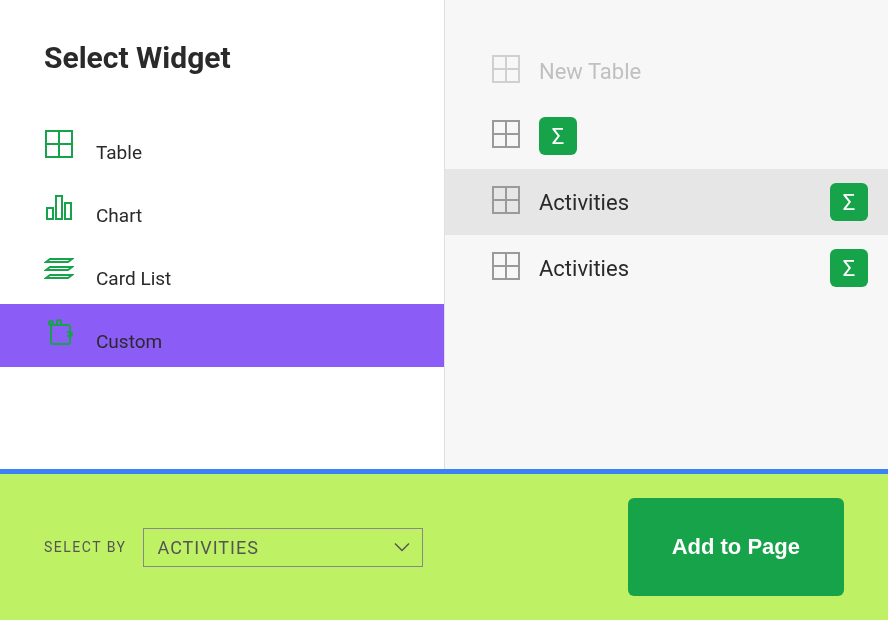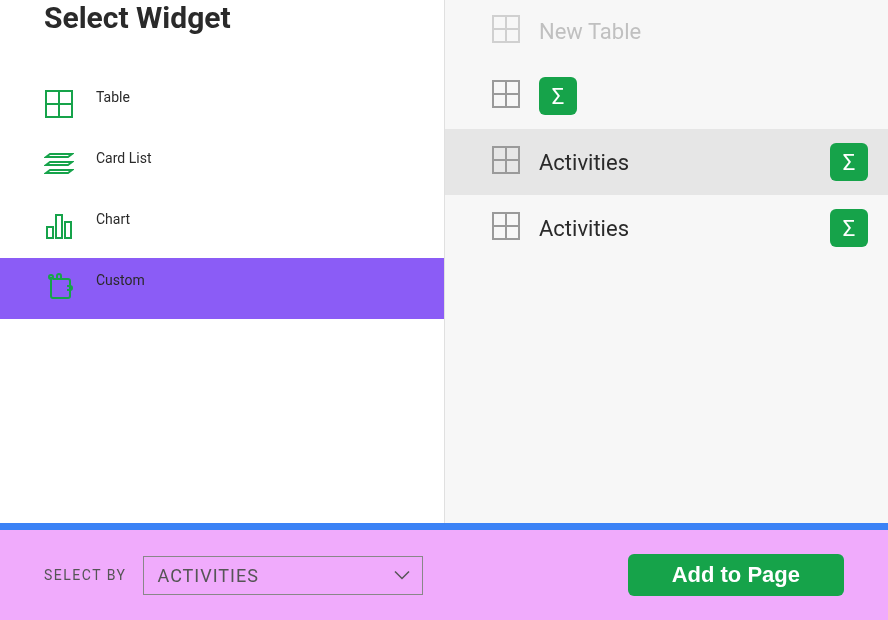--- a/index.html
+++ b/index.html
@@ -11,20 +11,21 @@
       display: flex;
       flex-direction: column;
       overflow: hidden;
     }
     .content {
       display: flex;
       flex: 1;
       min-height: 0;
     }
     .panel {
+      padding-top: 40px;
     }
     .panel-left {
       width: 445px;
       background: #fff;
       border-right: 1px solid #e0e0e0;
     }
     .panel-right {
       flex: 1;
       background: #f7f7f7;
     }
@@ -36,25 +37,25 @@
     }
     .panel-right .panel-title {
       padding-left: 46px;
     }
     .widget-list {
       display: flex;
       flex-direction: column;
     }
     .widget-item {
       display: flex;
-      align-items: flex-start;
+      align-items: flex-end;
       gap: 22px;
       padding: 14px 0 14px 44px;
       cursor: pointer;
-      font-size: 14px;
+      font-size: 19px;
       color: #2a2a2a;
     }
     .widget-item.selected { background: #8b5cf6; }
     .widget-item .icon { flex-shrink: 0; }
 
     .data-list {
       display: flex;
       flex-direction: column;
       padding: 0;
     }
@@ -85,26 +86,26 @@
       border-radius: 6px;
       display: flex;
       align-items: center;
       justify-content: center;
       color: #fff;
       font-size: 22px;
       font-weight: 400;
     }
 
     .footer {
-      border-top: 7px solid #3b82f6;
+      border-top: 5px solid #3b82f6;
       padding: 24px 44px;
       display: flex;
       align-items: center;
       gap: 16px;
-      background: #f0abfc;
+      background: #bef264;
     }
     .select-by-label {
       font-size: 14px;
       letter-spacing: 1.5px;
       color: #555;
       font-weight: 400;
     }
     .select-wrap {
       position: relative;
       border: 1px solid #888;
@@ -124,21 +125,21 @@
       transform: translateY(-50%);
     }
     .spacer { flex: 1; }
     .add-btn {
       background: #16a34a;
       color: #fff;
       border: none;
       border-radius: 6px;
       font-size: 22px;
       font-weight: 600;
-      padding: 8px 44px;
+      padding: 36px 44px;
       cursor: pointer;
     }
   </style>
 </head>
 <body>
 
 <div class="content">
   <div class="panel panel-left">
     <h2 class="panel-title">Select Widget</h2>
     <div class="widget-list">
@@ -151,37 +152,37 @@
             <line x1="2" y1="15" x2="28" y2="15" stroke="#16a34a" stroke-width="2"></line>
           </svg>
         </span>
         <span>Table</span>
       </div>
 
 
       <div class="widget-item">
         <span class="icon">
           <svg width="30" height="30" viewBox="0 0 30 30" fill="none">
+            <rect x="3" y="16" width="6" height="11" stroke="#16a34a" stroke-width="2"></rect>
+            <rect x="12" y="4" width="6" height="23" stroke="#16a34a" stroke-width="2"></rect>
+            <rect x="21" y="11" width="6" height="16" stroke="#16a34a" stroke-width="2"></rect>
+          </svg>
+        </span>
+        <span>Chart</span>
+      </div>
+
+      <div class="widget-item">
+        <span class="icon">
+          <svg width="30" height="30" viewBox="0 0 30 30" fill="none">
             <path d="M2 7 L6 4 L28 4 L24 7 Z" stroke="#16a34a" stroke-width="2" fill="none"></path>
             <path d="M2 15 L6 12 L28 12 L24 15 Z" stroke="#16a34a" stroke-width="2" fill="none"></path>
             <path d="M2 23 L6 20 L28 20 L24 23 Z" stroke="#16a34a" stroke-width="2" fill="none"></path>
           </svg>
         </span>
         <span>Card List</span>
-      </div>
-
-      <div class="widget-item">
-        <span class="icon">
-          <svg width="30" height="30" viewBox="0 0 30 30" fill="none">
-            <rect x="3" y="16" width="6" height="11" stroke="#16a34a" stroke-width="2"></rect>
-            <rect x="12" y="4" width="6" height="23" stroke="#16a34a" stroke-width="2"></rect>
-            <rect x="21" y="11" width="6" height="16" stroke="#16a34a" stroke-width="2"></rect>
-          </svg>
-        </span>
-        <span>Chart</span>
       </div>
 
       <div class="widget-item selected">
         <span class="icon">
           <svg width="30" height="30" viewBox="0 0 30 30" fill="none">
             <path d="M7 5 L7 24 Q7 26 9 26 L24 26 Q26 26 26 24 L26 9 Q26 7 24 7 L9 7" stroke="#16a34a" stroke-width="2" fill="none"></path>
             <path d="M7 7 Q5 7 5 5 Q5 3 7 3 Q9 3 9 5 Q9 7 7 7" stroke="#16a34a" stroke-width="2" fill="none"></path>
             <path d="M13 7 L13 4 Q13 2 15 2 Q17 2 17 4 L17 7" stroke="#16a34a" stroke-width="2" fill="none"></path>
             <path d="M26 14 L29 14 Q31 14 31 16 Q31 18 29 18 L26 18" stroke="#16a34a" stroke-width="2" fill="none" transform="translate(-3,0)"></path>
           </svg>

